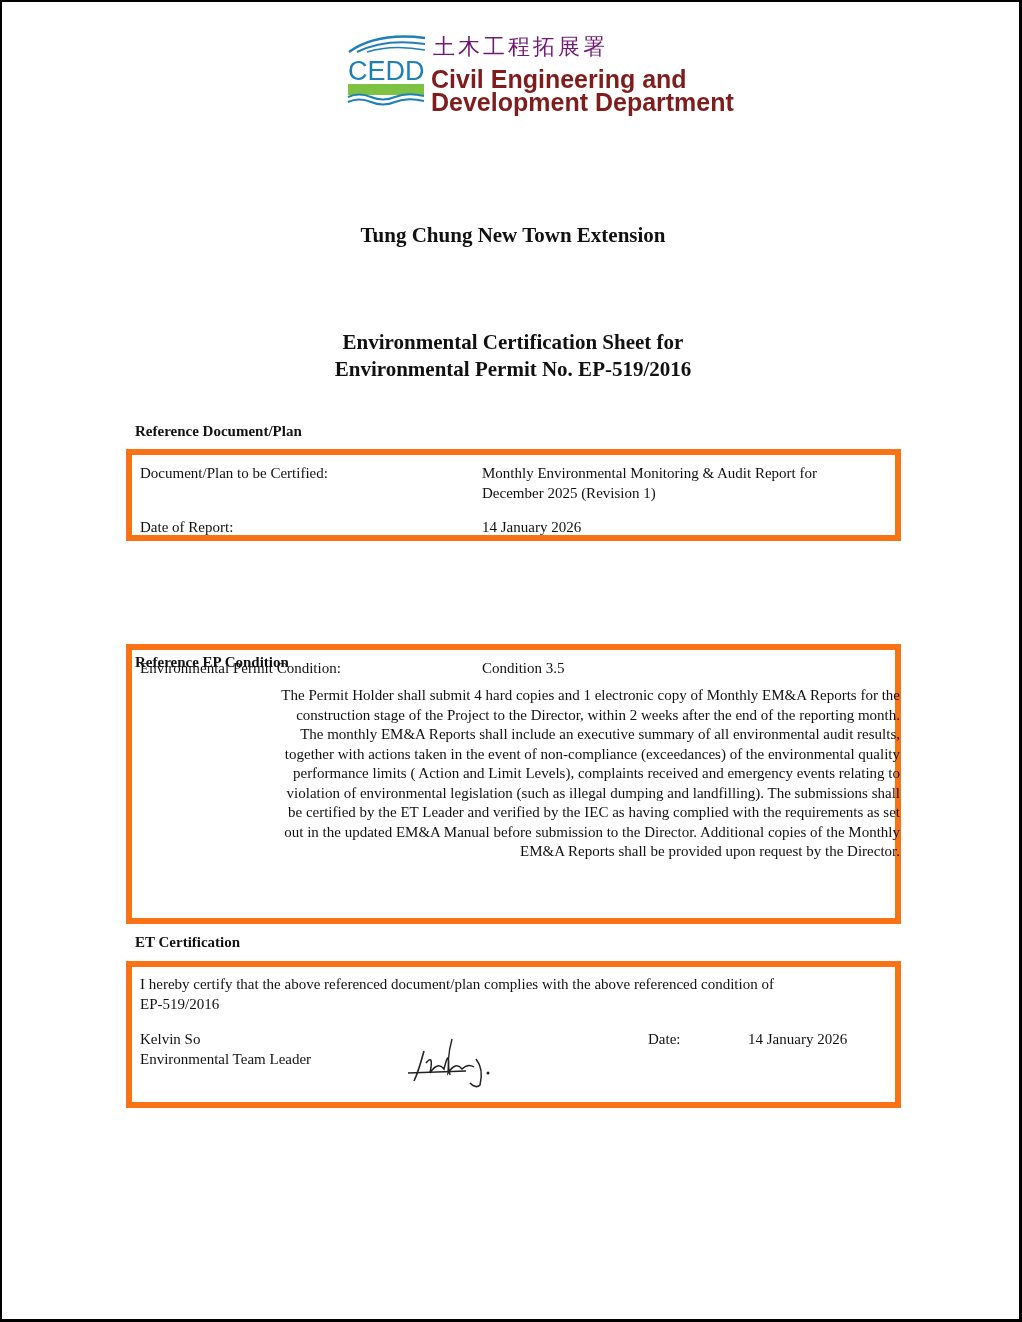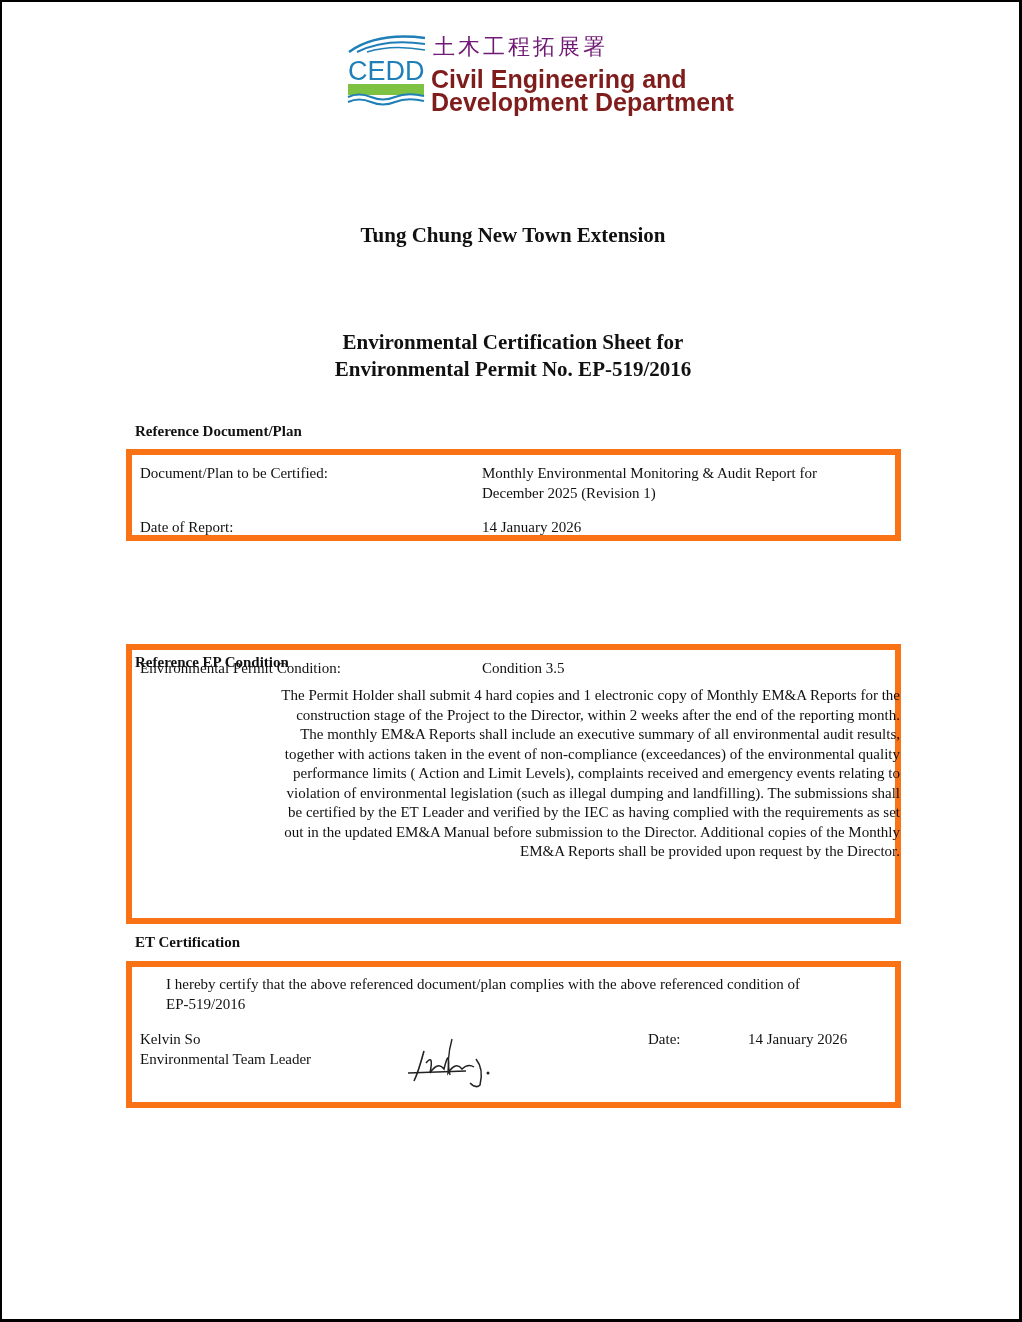--- a/index.html
+++ b/index.html
@@ -107,21 +107,21 @@
       <div>performance limits ( Action and Limit Levels), complaints received and emergency events relating to</div>
       <div>violation of environmental legislation (such as illegal dumping and landfilling).  The submissions shall</div>
       <div>be certified by the ET Leader and verified by the IEC as having complied with the requirements as set</div>
       <div>out in the updated EM&amp;A Manual before submission to the Director.  Additional copies of the Monthly</div>
       <div>EM&amp;A Reports shall be provided upon request by the Director.</div>
     </div>
   </div>
 
   <div class="section-heading" style="top:932px;">ET Certification</div>
   <div class="box" style="top:959px; height:147px;">
-    <div class="para" style="top:8px;margin-left:26px;">
+    <div class="para" style="top:8px;">
       <div>I hereby certify that the above referenced document/plan complies with the above referenced condition of</div>
       <div>EP-519/2016</div>
     </div>
     <div class="para" style="top:63px; width:220px;">
       <div>Kelvin So</div>
       <div>Environmental Team Leader</div>
     </div>
     <svg class="sig" viewBox="0 0 115 60">
       <path d="M20 18 Q14 40 10 48" stroke="#222" stroke-width="1.6" fill="none"></path>
       <path d="M4 40 L62 38" stroke="#222" stroke-width="1.4" fill="none"></path>

